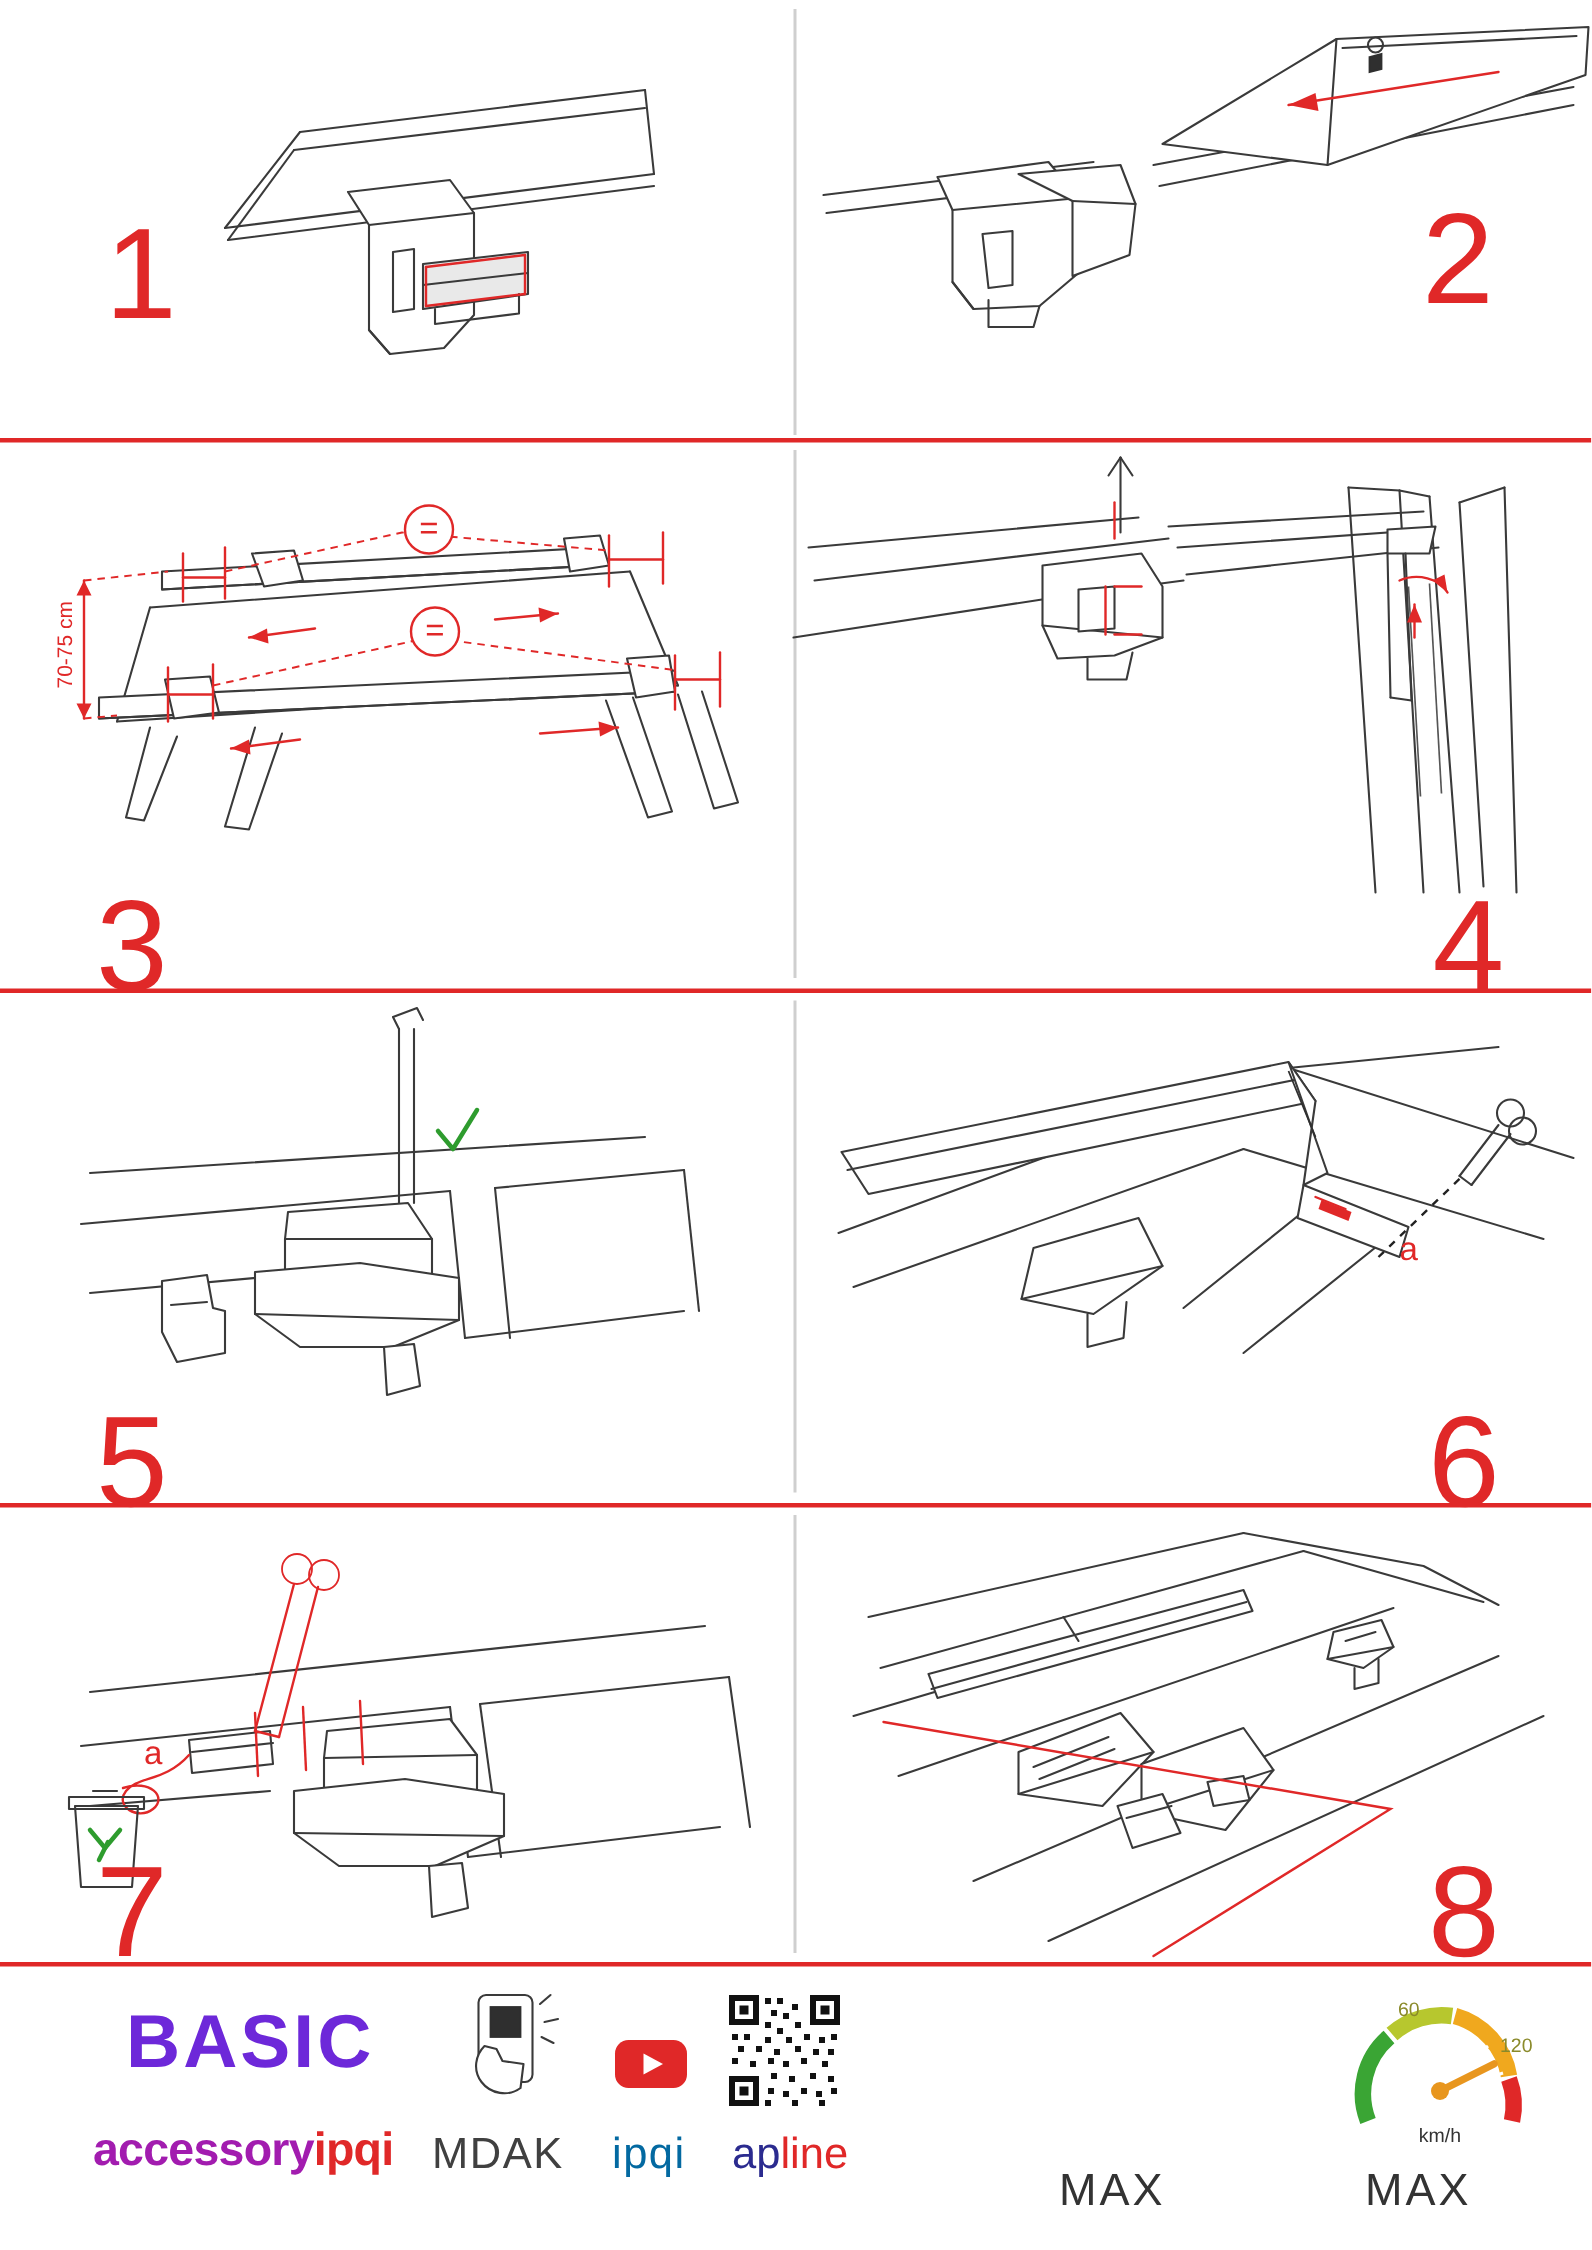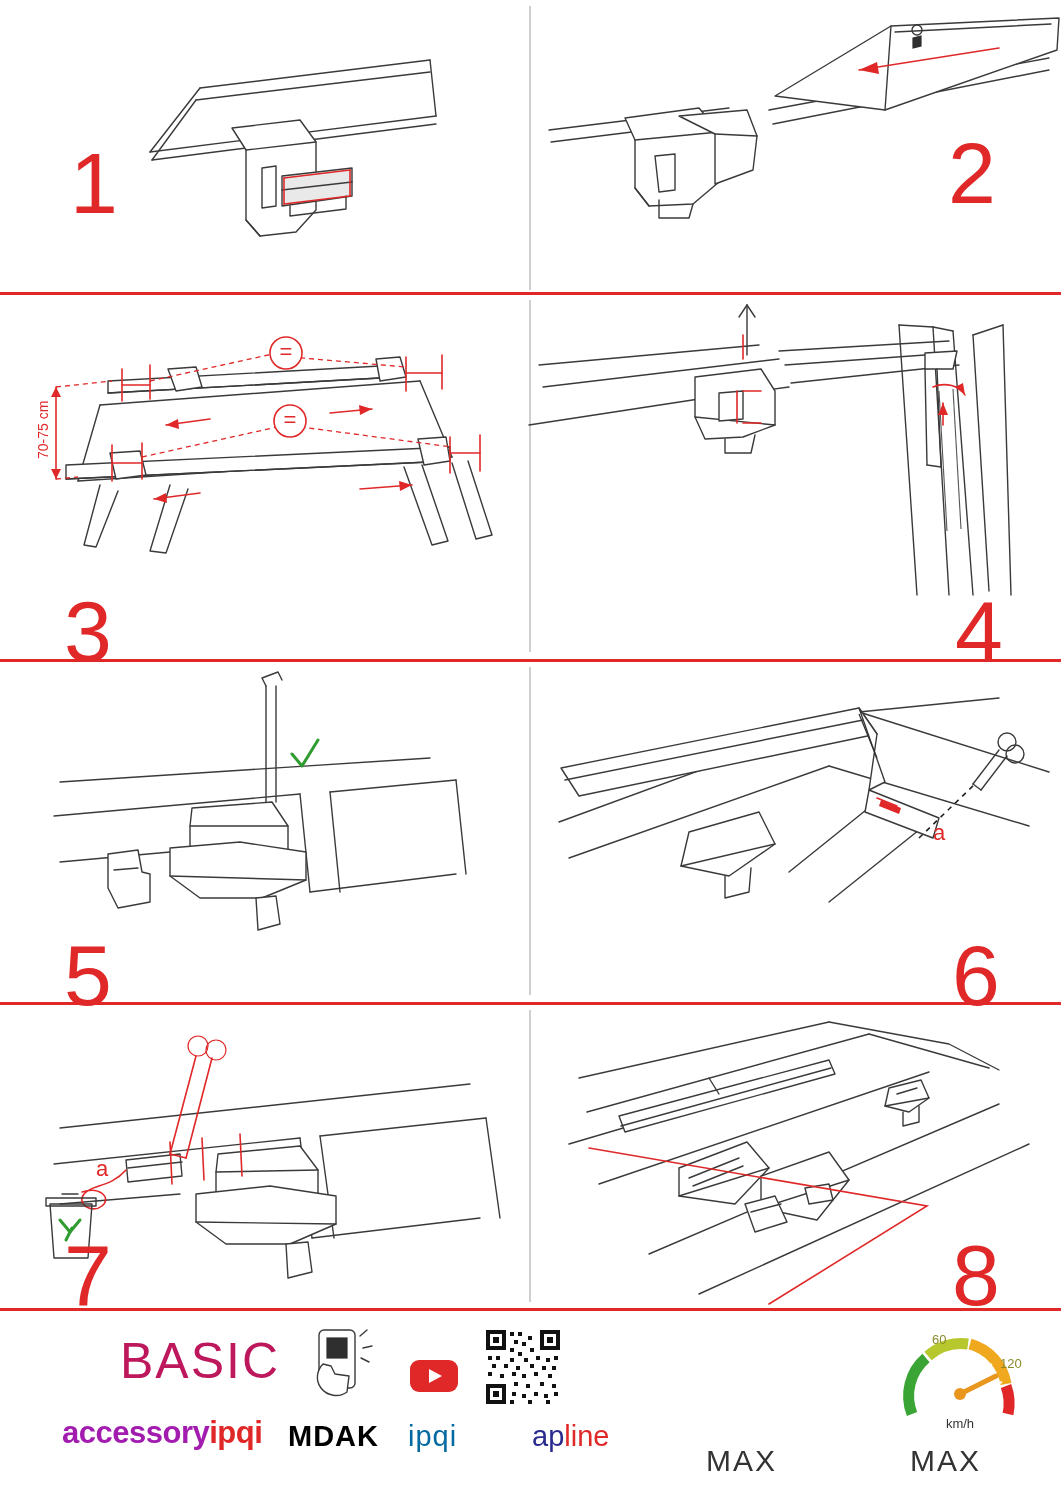--- a/index.html
+++ b/index.html
@@ -23,27 +23,27 @@
   .lndark{fill:#2f2f2f;stroke:#2f2f2f;stroke-width:1.2;}
   .red{fill:none;stroke:#e02828;stroke-width:1.6;stroke-linecap:round;}
   .redthin{fill:none;stroke:#e02828;stroke-width:1.2;}
   .redfill{fill:#e02828;}
   .grn{fill:none;stroke:#2e9c2e;stroke-width:3;stroke-linecap:round;stroke-linejoin:round;}
   .reddash{fill:none;stroke:#e02828;stroke-width:1.3;stroke-dasharray:5 4;}
   .blkdash{fill:none;stroke:#222;stroke-width:1.6;stroke-dasharray:5 5;}
 
   .lbl-red{fill:#e02828;font-family:"Liberation Sans",sans-serif;font-size:22px;}
   .lbl-dim{fill:#e02828;font-family:"Liberation Sans",sans-serif;font-size:14px;}
-  .basic-word{position:absolute;left:84px;top:1332px;font-family:"Liberation Sans",sans-serif;font-size:50px;letter-spacing:2px;color:#be185d;font-weight:normal;margin-left:36px;}
+  .basic-word{position:absolute;left:84px;top:1332px;font-family:"Liberation Sans",sans-serif;font-size:50px;letter-spacing:2px;color:#6d28d9;font-weight:bold;}
   .brand-row{position:absolute;left:62px;top:1415px;font-size:31px;letter-spacing:-.5px;}
   .brand-row .b1{color:#a21caf;font-weight:bold;}
   .brand-row .b2{color:#e02828;font-weight:bold;}
-  .mdak{position:absolute;left:288px;top:1420px;font-size:29px;color:#000000;font-weight:bold;letter-spacing:1px;}
+  .mdak{position:absolute;left:288px;top:1420px;font-size:29px;color:#404040;font-weight:normal;letter-spacing:1px;}
   .ipqi{position:absolute;left:408px;top:1420px;font-size:29px;color:#0369a1;letter-spacing:1px;}
-  .apline{position:absolute;left:488px;top:1420px;font-size:29px;color:#2b2b8f;letter-spacing:0px;margin-left:44px;}
+  .apline{position:absolute;left:488px;top:1420px;font-size:29px;color:#2b2b8f;letter-spacing:0px;}
   .apline .l{color:#e02828;}
   .maxlbl{position:absolute;font-size:30px;color:#333;letter-spacing:2px;}
   .kgtxt{fill:#e02828;font-family:"Liberation Sans",sans-serif;font-size:27px;font-weight:bold;}
   .kmh{fill:#333;font-family:"Liberation Sans",sans-serif;font-size:13px;}
   .gnum{fill:#8a8a2a;font-family:"Liberation Sans",sans-serif;font-size:13px;}
 </style>
 </head>
 <body>
 
 <div class="page">

